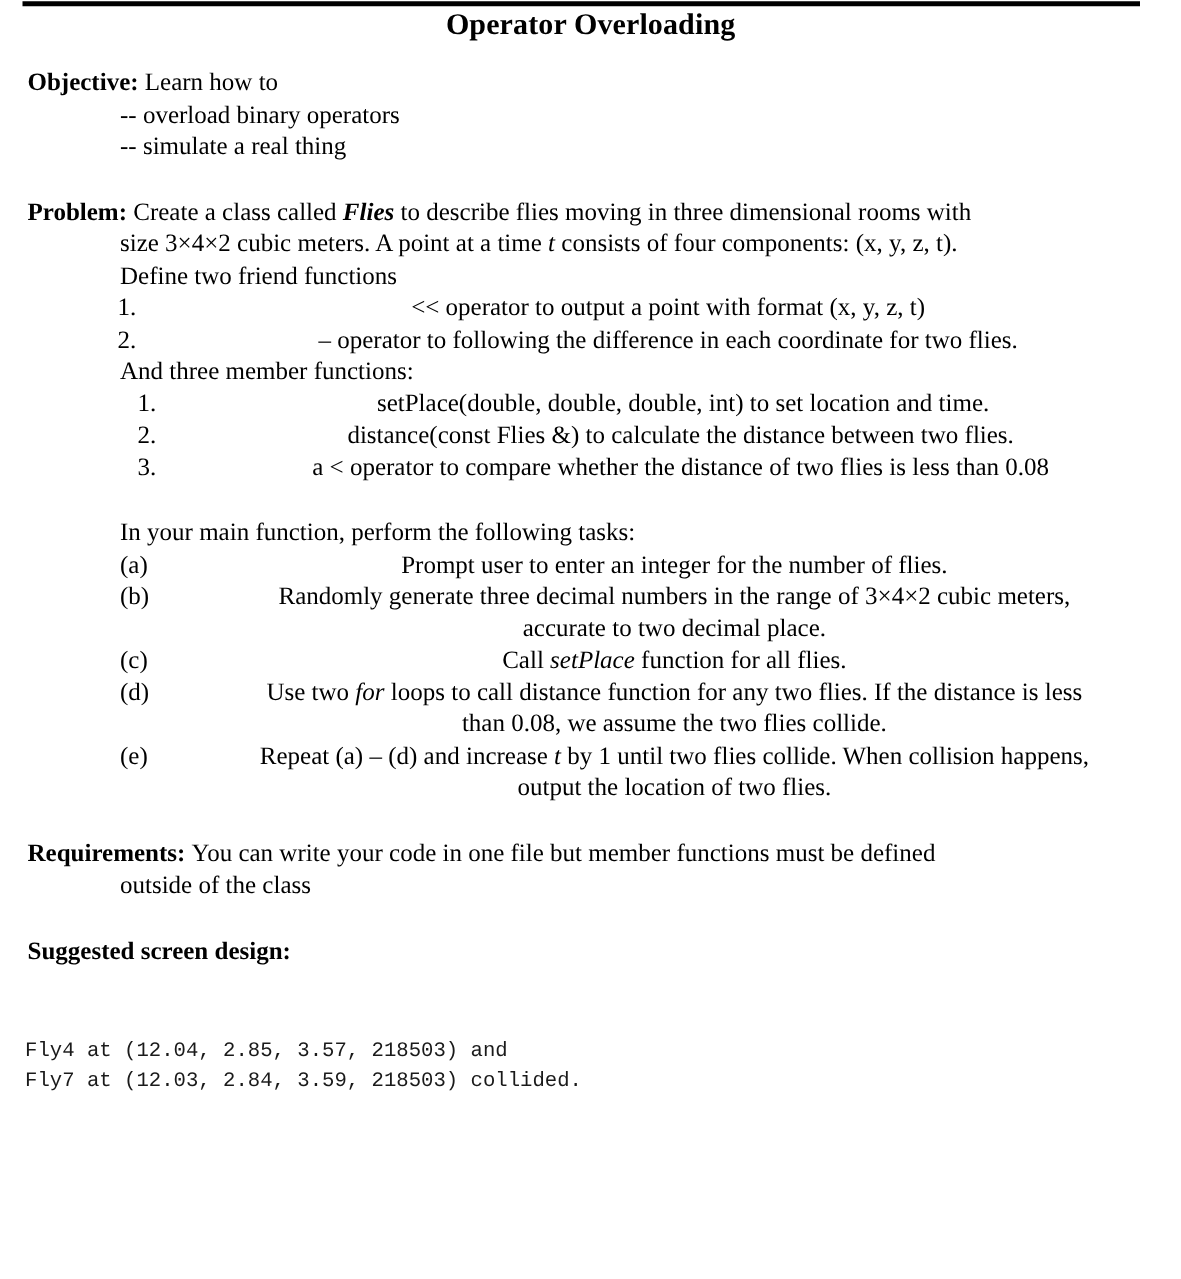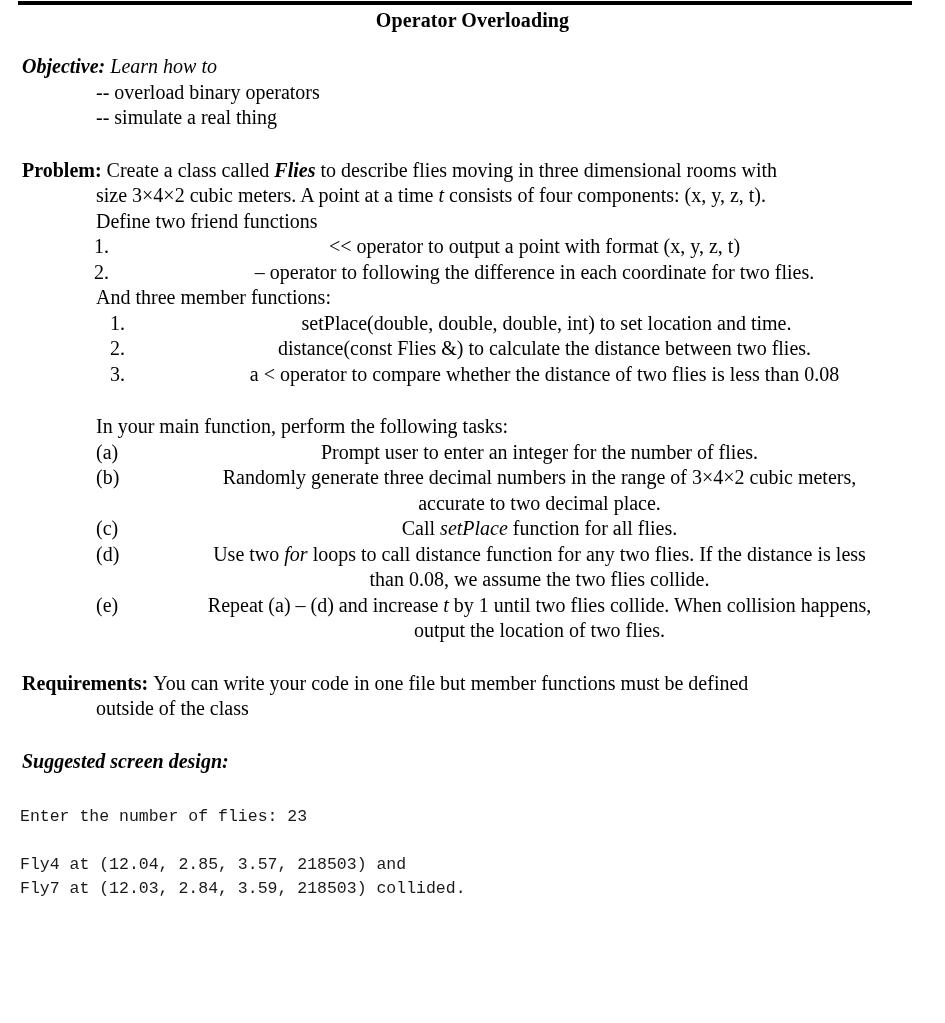--- a/index.html
+++ b/index.html
@@ -37,34 +37,34 @@
   .content {
     position: absolute;
     left: 0;
     top: 0;
     width: 945px;
   }
 
   .doc-title {
     text-align: center;
     font-weight: bold;
-    font-size: 20px;
+    font-size: 24px;
     line-height: 26px;
     margin: 0;
     padding-top: 7px;
     letter-spacing: 0.1px;
   }
 
   .block {
     font-size: 20px;
     line-height: 25.5px;
   }
 
   
-  .m0  { margin-left: 22px; font-style: italic; }
+  .m0  { margin-left: 22px; }
   .m1  { margin-left: 96px; }
   .m2  { margin-left: 94px; }
   .m3  { margin-left: 110px; }
   .m4  { margin-left: 95px; }
 
   .hang-problem {
     margin-left: 22px;
     text-indent: 0;
     padding-left: 66px;
   }
@@ -228,20 +228,19 @@
 
     <div class="gap-lg"></div>
 
     <div class="block">
       <div class="m0 b">Suggested screen design:</div>
     </div>
 
     <div class="gap-xl"></div>
 
     <div id="console-host">
-        <div class="console">Enter the number of flies: 23</div>
         <div class="console-gap"></div>
         <div class="console">Fly4 at (12.04, 2.85, 3.57, 218503) and</div>
         <div class="console">Fly7 at (12.03, 2.84, 3.59, 218503) collided.</div>
       </div>
 
   </div>
 </div>
 
 </body></html>

